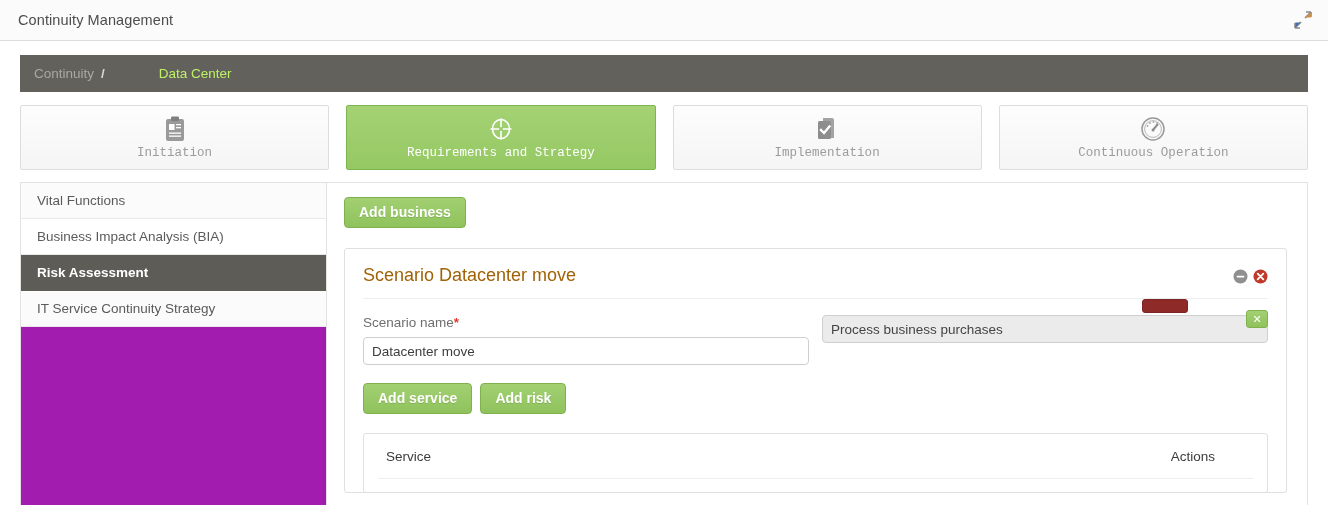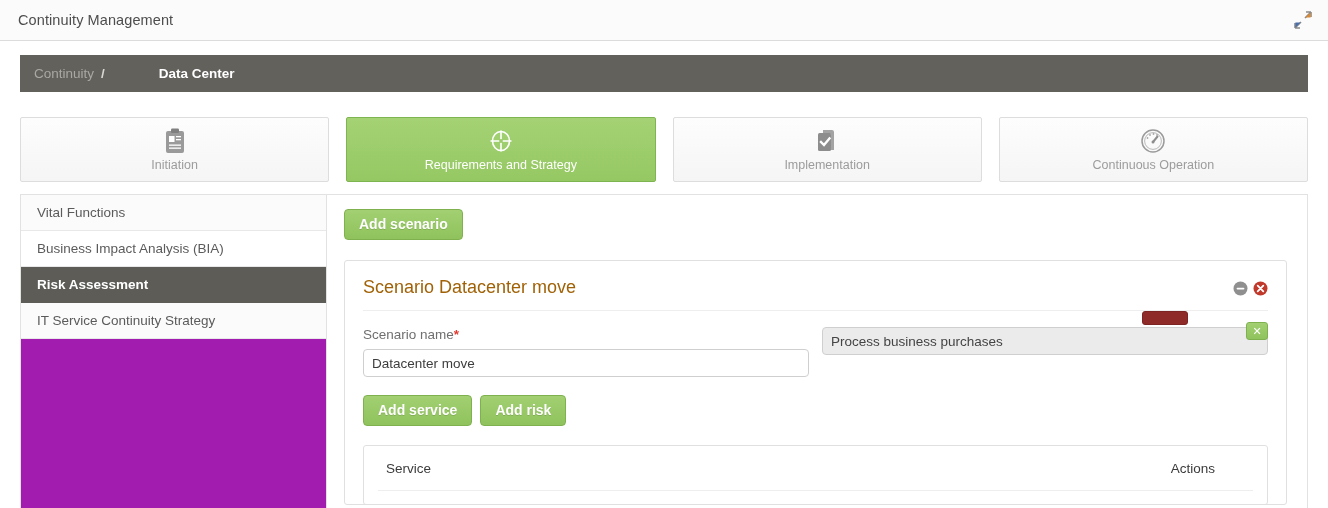--- a/index.html
+++ b/index.html
@@ -59,27 +59,28 @@
   .breadcrumb {
     height: 37px;
     background: #62615c;
     display: flex;
     align-items: center;
     padding-left: 14px;
     font-size: 13.5px;
   }
   .crumb-root { color: #a9a8a3; }
   .crumb-sep  { color: #d8d7d2; margin: 0 7px; font-weight: bold;}
-  .crumb-cur  { color: #ffffff; font-weight: bold; padding-left: 47px; }
+  .crumb-cur  { color: #bef264; font-weight: normal; padding-left: 47px; }
 
   
   .tabs {
     display: flex;
     gap: 17px;
-    margin-top: 25px;
+    margin-top: 13px;
+    font-family: Liberation Mono, monospace;
   }
   .tab {
     flex: 1 1 0;
     height: 65px;
     border: 1px solid #dddddd;
     background: linear-gradient(to bottom, #fdfdfd 0%, #f5f5f5 100%);
     border-radius: 2px;
     display: flex;
     flex-direction: column;
     align-items: center;
@@ -354,21 +355,21 @@
         <div class="side-item active">
           <span>Risk Assessment</span>
         </div>
         <div class="side-item">
           <span>IT Service Continuity Strategy</span>
         </div>
       </div>
 
       <div class="content">
 
-        <button class="btn-green">Add scenario</button>
+        <button class="btn-green">Add business</button>
 
         <div class="card">
 
           <div class="card-head">
             <div class="card-title">Scenario Datacenter move</div>
             <div class="card-head-icons">
               <span class="circle-btn">
                 <svg width="15" height="15" viewBox="0 0 15 15">
                   <circle cx="7.5" cy="7.5" r="7" fill="#8f8f8f"></circle>
                   <rect x="3.6" y="6.7" width="7.8" height="1.8" rx=".9" fill="#ffffff"></rect>

